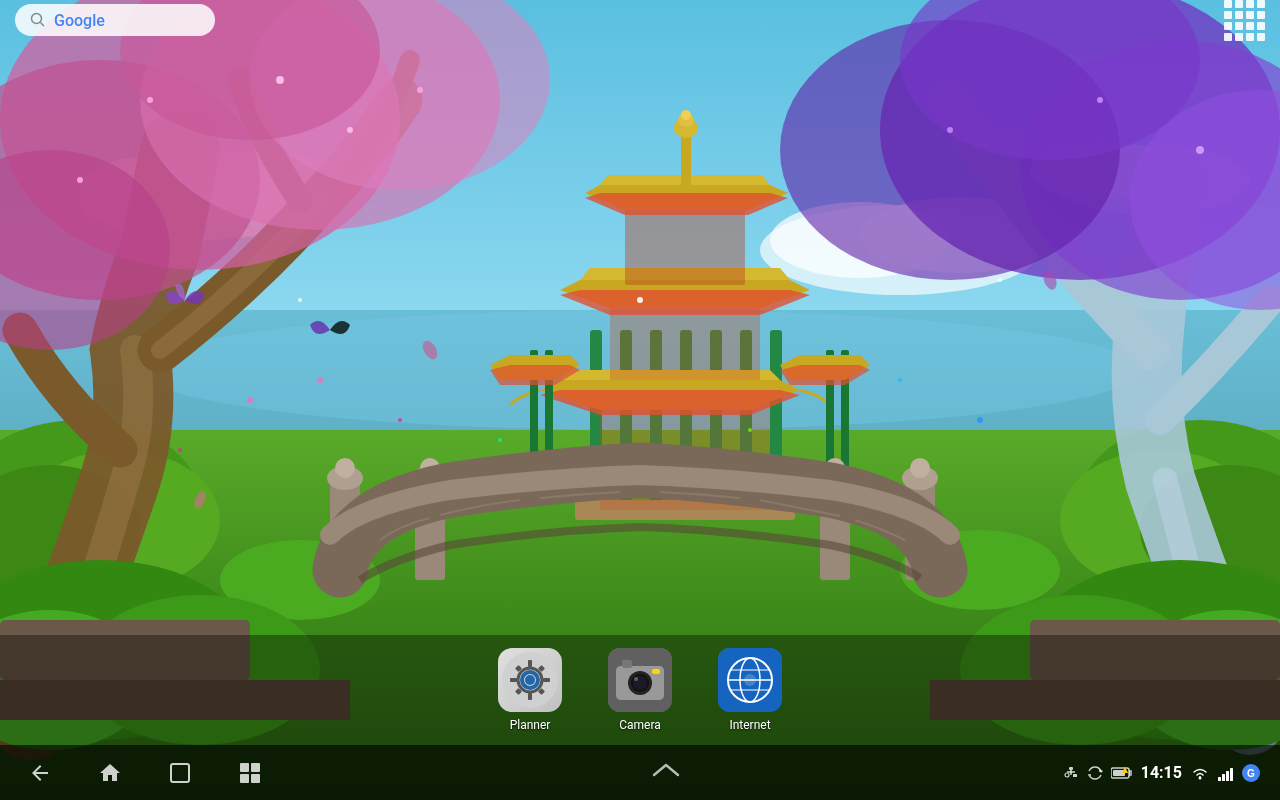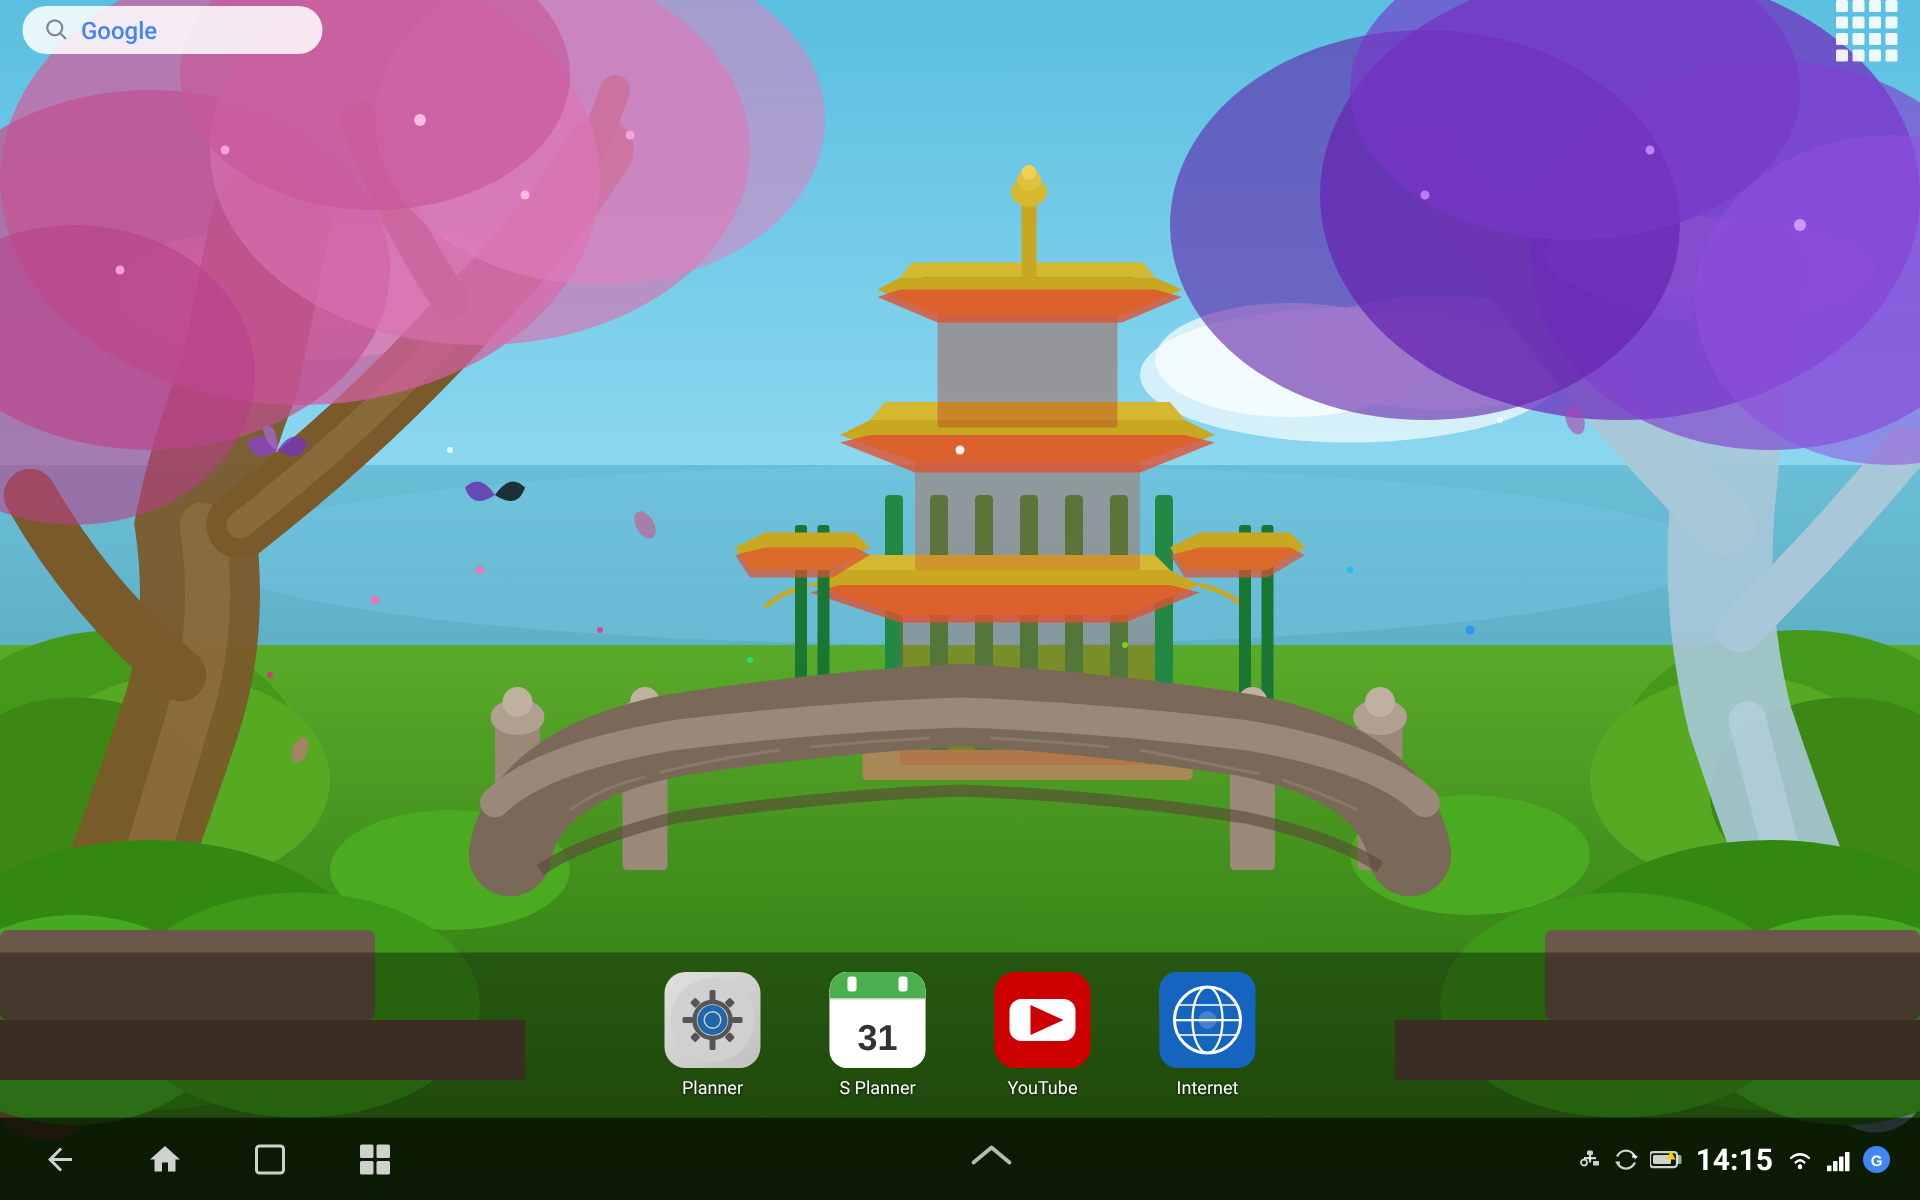--- a/index.html
+++ b/index.html
@@ -184,21 +184,21 @@
     
     .status-right {
       display: flex;
       align-items: center;
       gap: 8px;
       color: #fff;
       font-size: 13px;
     }
 
     .status-time {
-      font-size: 20px;
+      font-size: 16px;
       font-weight: bold;
       color: #fff;
     }
 
     
     .dock-chevron {
       color: rgba(255,255,255,0.7);
       font-size: 22px;
       cursor: pointer;
     }
@@ -500,51 +500,43 @@
         <rect x="41" y="26" width="7" height="4" fill="#555" rx="1"></rect>
         <rect x="14" y="14" width="5" height="5" fill="#555" rx="1" transform="rotate(45 16.5 16.5)"></rect>
         <rect x="37" y="37" width="5" height="5" fill="#555" rx="1" transform="rotate(45 39.5 39.5)"></rect>
         <rect x="37" y="14" width="5" height="5" fill="#555" rx="1" transform="rotate(45 39.5 16.5)"></rect>
         <rect x="14" y="37" width="5" height="5" fill="#555" rx="1" transform="rotate(45 16.5 39.5)"></rect>
       </svg>
     </div>
     <span class="app-icon-label">Planner</span>
   </div>
 
+
   <div class="app-icon">
-    <div class="app-icon-img splanner-icon-bg" style="border-radius:12px; overflow:hidden;">
+    <div class="app-icon-img camera-icon-bg" style="border-radius:12px; overflow:hidden;">
       <svg width="64" height="64" viewBox="0 0 64 64">
-        <rect width="64" height="64" fill="white"></rect>
-
-        <rect x="0" y="0" width="64" height="18" fill="#4caf50"></rect>
-
-        <line x1="0" y1="18" x2="64" y2="18" stroke="#ddd" stroke-width="1"></line>
-
-        <text x="32" y="52" text-anchor="middle" font-size="24" font-weight="bold" fill="#333" font-family="Arial">31</text>
-
-        <rect x="12" y="3" width="6" height="10" fill="white" rx="2"></rect>
-        <rect x="46" y="3" width="6" height="10" fill="white" rx="2"></rect>
+        <rect width="64" height="64" fill="#606060"></rect>
+
+        <rect x="8" y="18" width="48" height="34" fill="#888" rx="5"></rect>
+        <rect x="8" y="18" width="48" height="34" fill="#999" rx="5"></rect>
+
+        <circle cx="32" cy="35" r="12" fill="#222"></circle>
+        <circle cx="32" cy="35" r="9" fill="#111"></circle>
+        <circle cx="32" cy="35" r="7" fill="#1a1a2a"></circle>
+
+        <circle cx="28" cy="31" r="2" fill="rgba(255,255,255,0.3)"></circle>
+
+        <rect x="14" y="12" width="10" height="8" fill="#777" rx="2"></rect>
+
+        <rect x="44" y="21" width="8" height="5" fill="#ffd700" rx="2"></rect>
       </svg>
     </div>
-    <span class="app-icon-label">S Planner</span>
-  </div>
-
-
-  <div class="app-icon">
-    <div class="app-icon-img youtube-icon-bg" style="background:#cc0000; border-radius:14px;">
-      <svg width="64" height="64" viewBox="0 0 64 64">
-        <rect width="64" height="64" rx="14" fill="#cc0000"></rect>
-
-        <rect x="10" y="18" width="44" height="28" rx="8" fill="white"></rect>
-
-        <polygon points="24,22 24,42 46,32" fill="#cc0000"></polygon>
-      </svg>
-    </div>
-    <span class="app-icon-label">YouTube</span>
-  </div>
+    <span class="app-icon-label">Camera</span>
+  </div>
+
 
 
   <div class="app-icon">
     <div class="app-icon-img internet-icon-bg" style="background:linear-gradient(135deg,#2288ff,#0044cc); border-radius:12px; overflow:hidden;">
       <svg width="64" height="64" viewBox="0 0 64 64">
         <rect width="64" height="64" rx="12" fill="#1565c0"></rect>
 
         <circle cx="32" cy="32" r="22" fill="none" stroke="white" stroke-width="2"></circle>
 
         <ellipse cx="32" cy="32" rx="10" ry="22" fill="none" stroke="white" stroke-width="1.5"></ellipse>

